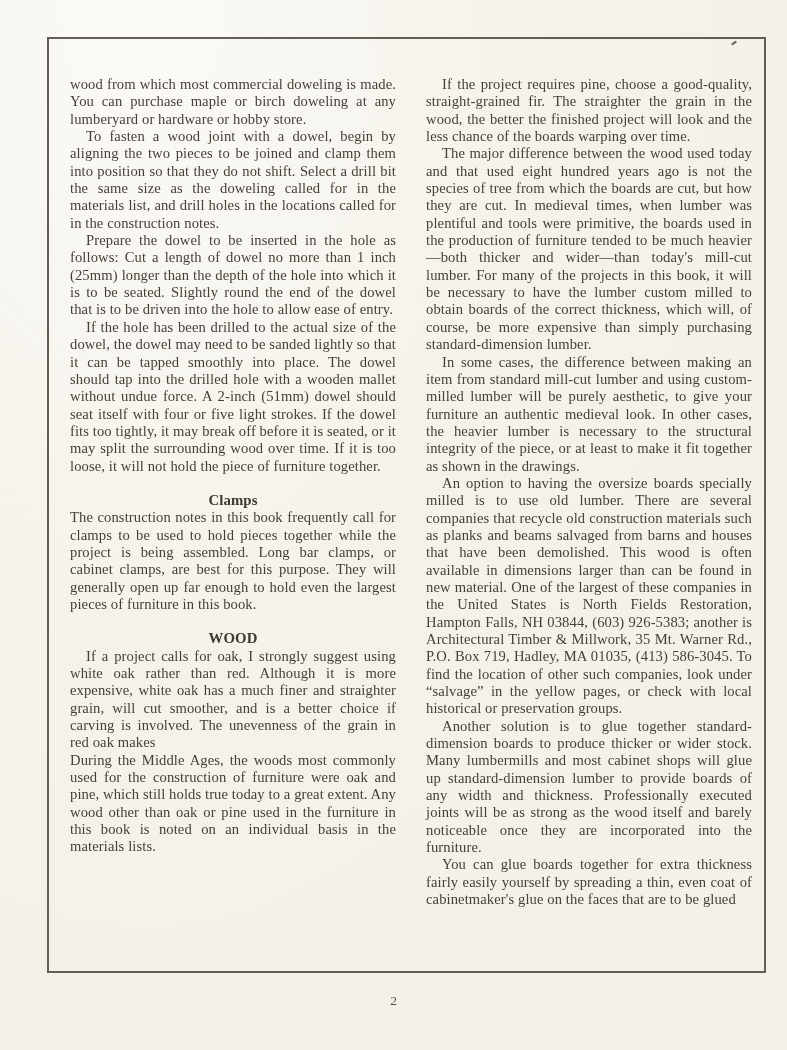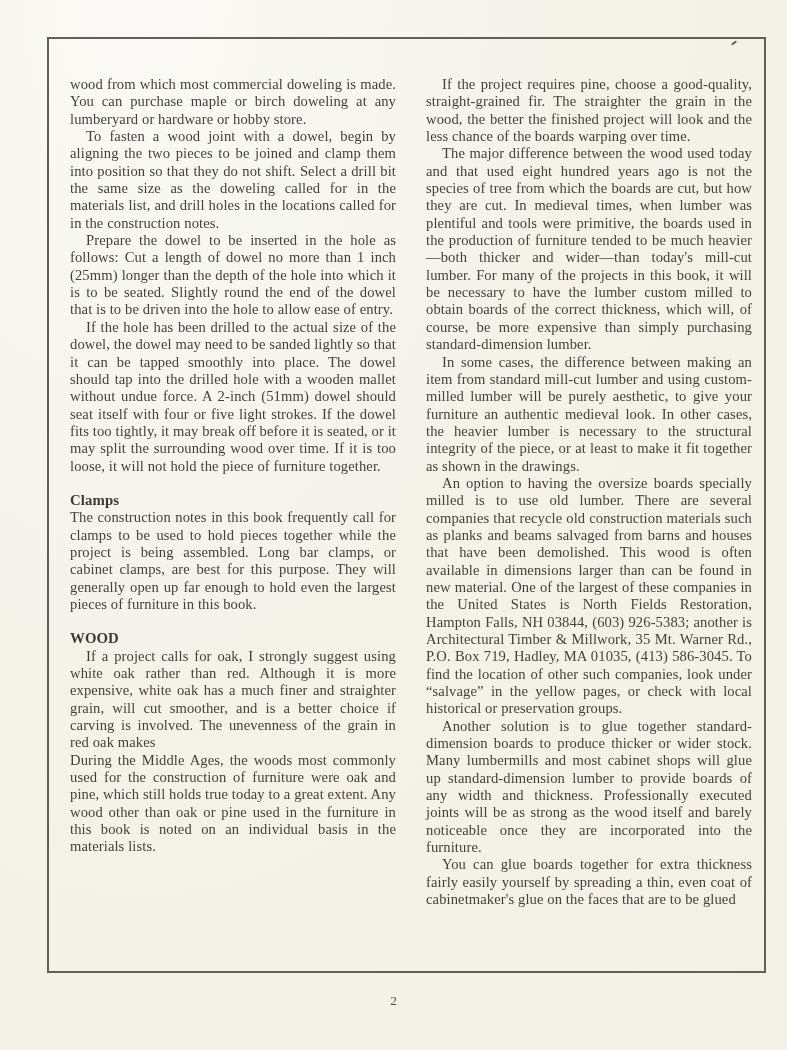--- a/index.html
+++ b/index.html
@@ -45,21 +45,21 @@
   }
   .indent {
     text-indent: 16px;
   }
   .subhead {
     margin: 17px 0 0 0;
     font-size: 14.8px;
     line-height: 17.35px;
     font-weight: bold;
     color: #3e3932;
-    text-align: left;
+    text-align: center;
   }
   .page-number {
     position: absolute;
     top: 993px;
     left: 0;
     width: 787px;
     text-align: center;
     font-size: 13.5px;
     color: #555047;
   }

